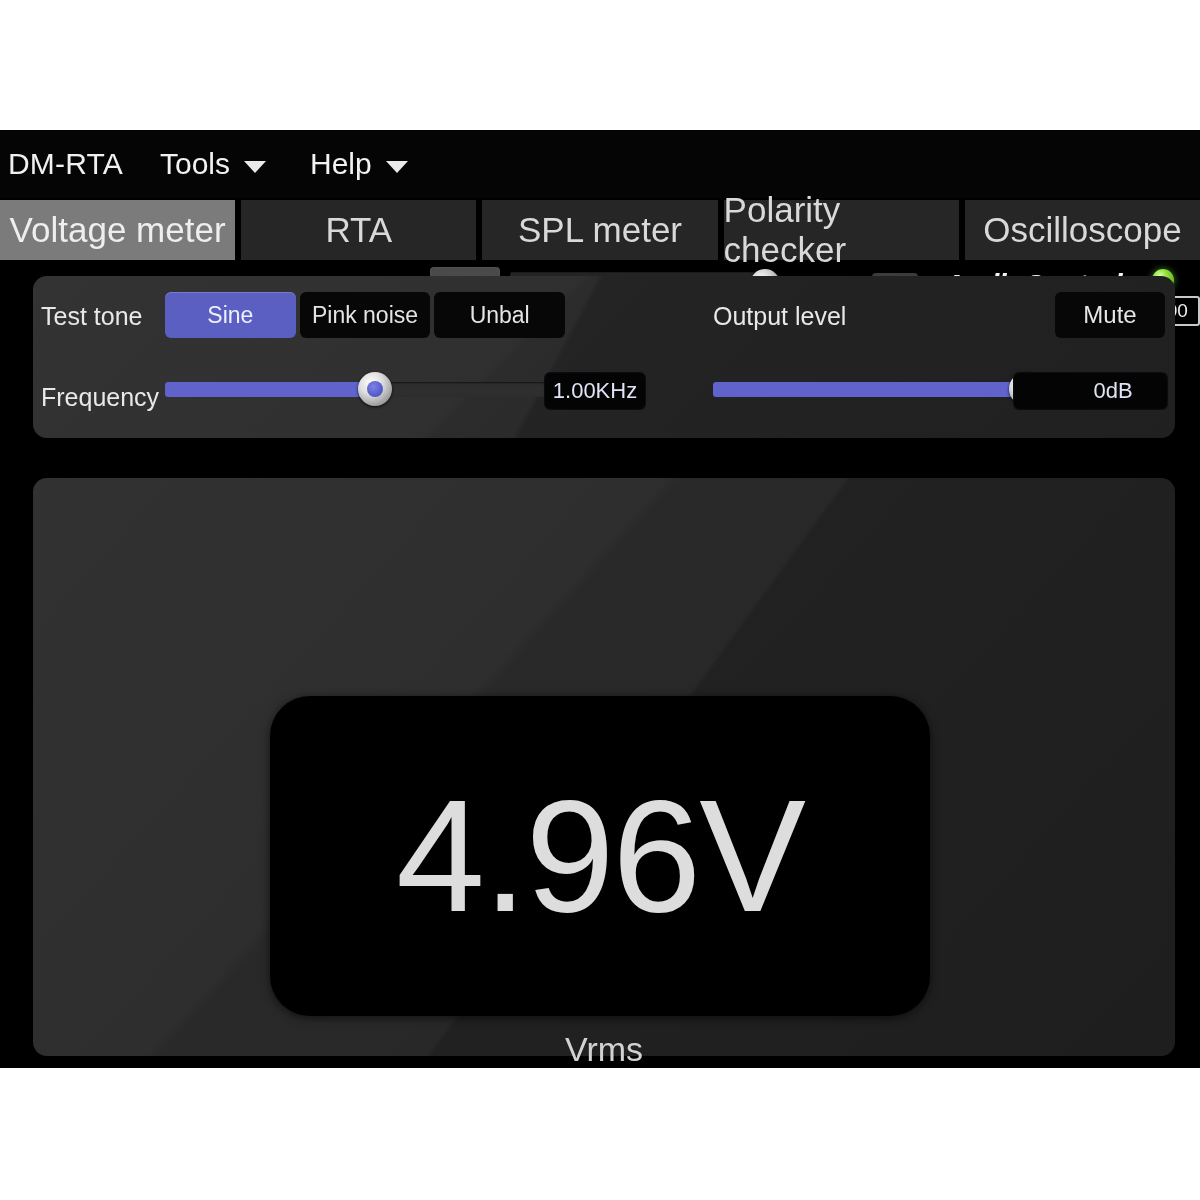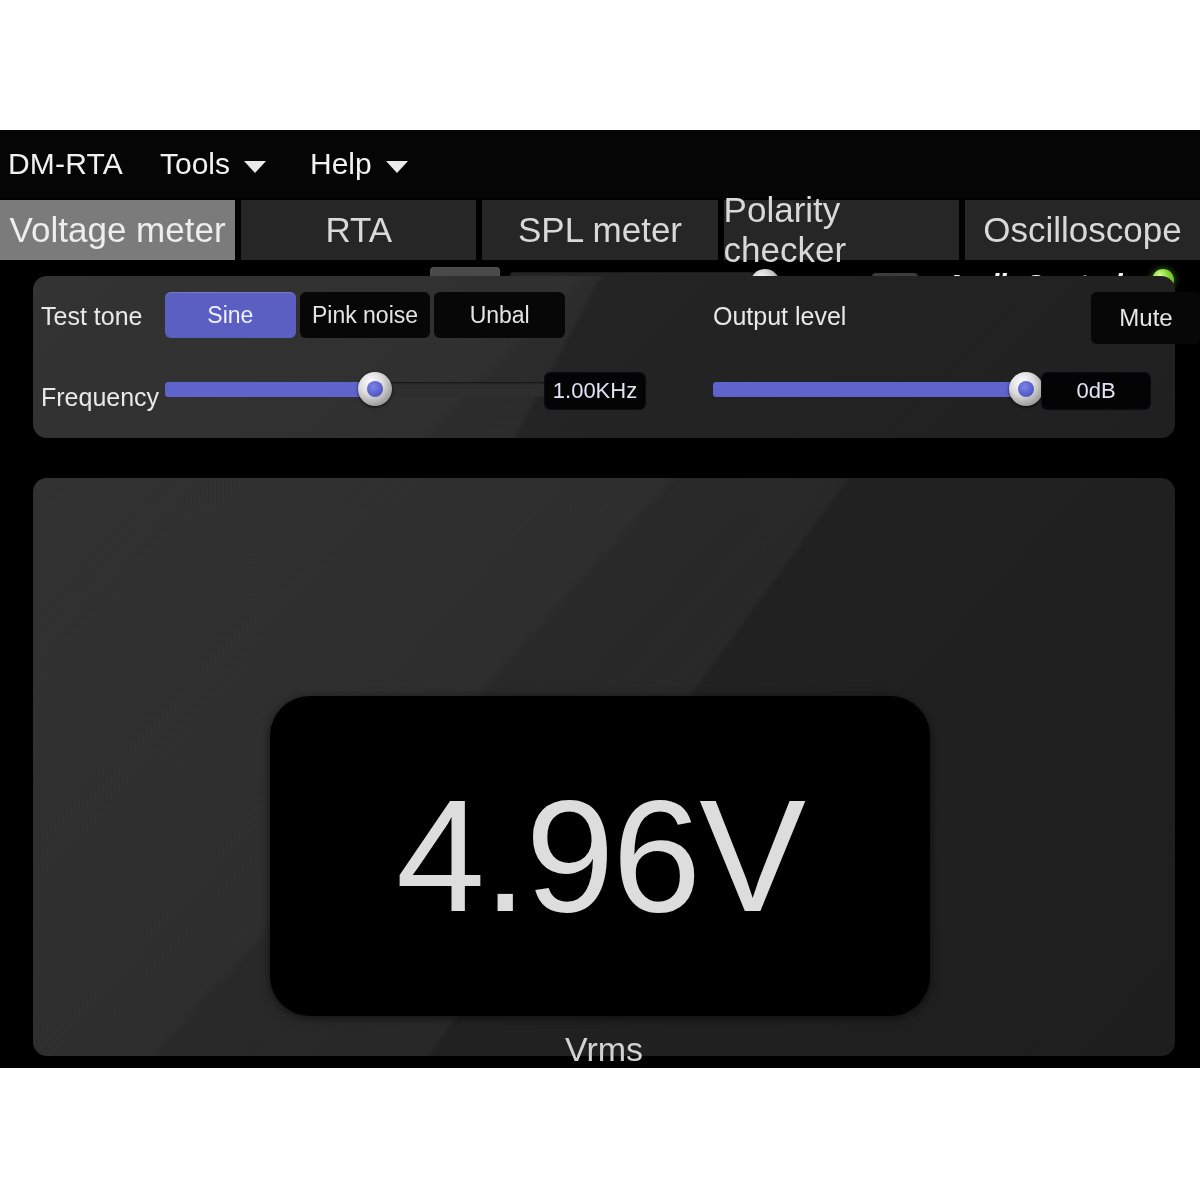--- a/index.html
+++ b/index.html
@@ -197,25 +197,25 @@
     font-size: 23px;
   }
   .tone-btn.is-active {
     background: #5b5fc1;
     color: #eef0ff;
     box-shadow: inset 0 1px 0 rgba(255,255,255,0.18);
   }
 
   #mute-btn {
     position: absolute; left: 1022px; top: 16px;
-    width: 110px; height: 52px;
+    width: 110px; height: 46px;
     background: #070707;
     border-radius: 6px;
     color: #e6e6e6; font-size: 24px;
-    display: flex; align-items: center; justify-content: center; margin-left: 36px;
+    display: flex; align-items: center; justify-content: center;
   }
 
   
   .slider { position: absolute; height: 26px; }
   .slider-track {
     position: absolute; left: 0; top: 6px;
     width: 100%; height: 15px;
     background: #2e2e2e;
     border-radius: 3px;
     box-shadow: inset 0 1px 2px rgba(0,0,0,0.65);
@@ -250,21 +250,21 @@
     position: absolute;
     height: 38px;
     background: #040404;
     border-radius: 6px;
     color: #dfe3f5;
     font-size: 22px;
     display: flex; align-items: center; justify-content: center;
     box-shadow: inset 0 0 3px rgba(120,140,220,0.18);
   }
   #freq-readout { left: 511px; top: 96px; width: 102px; }
-  #level-readout { left: 1008px; top: 96px; width: 110px; }
+  #level-readout { left: 980px; top: 96px; width: 110px; padding-left: 45px; }
 
   
   #display-panel {
     position: absolute; left: 33px; top: 348px;
     width: 1142px; height: 578px;
     background: linear-gradient(132deg, #2b2b2b 0%, #272727 38%, #222222 39%, #1e1e1e 100%);
     border-radius: 14px;
   }
   #display-glare {
     position: absolute; inset: 0;

